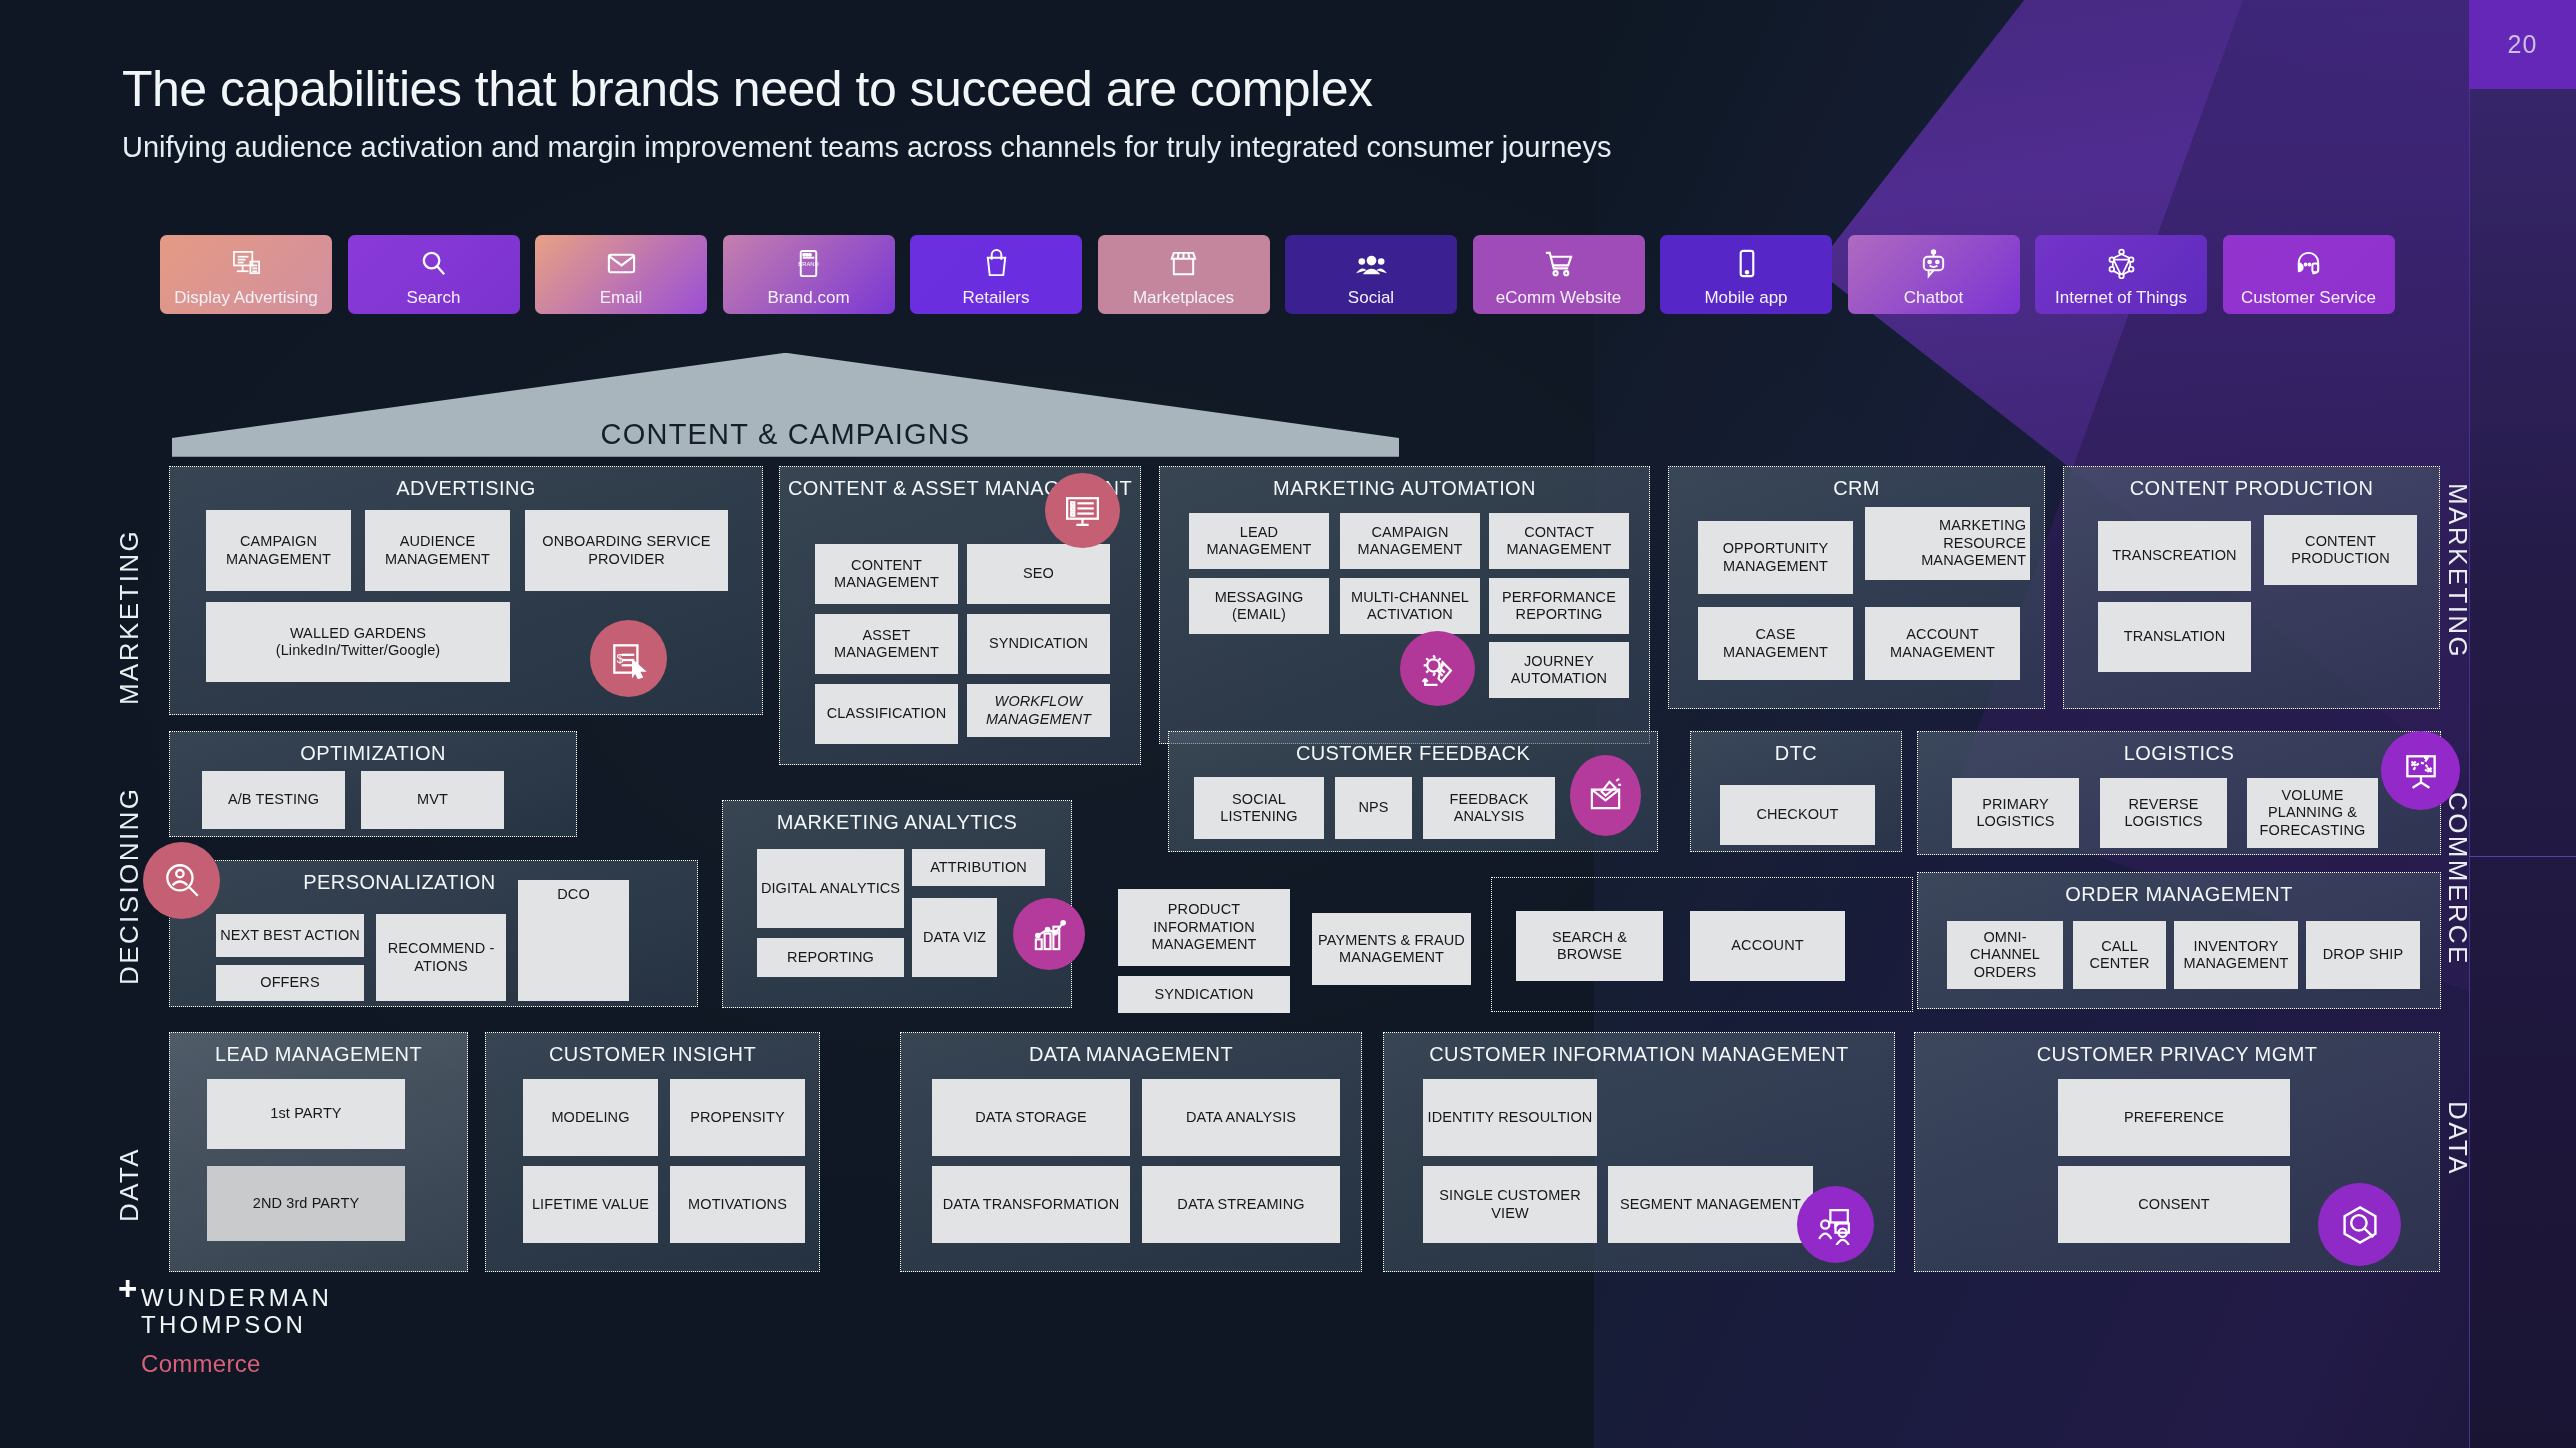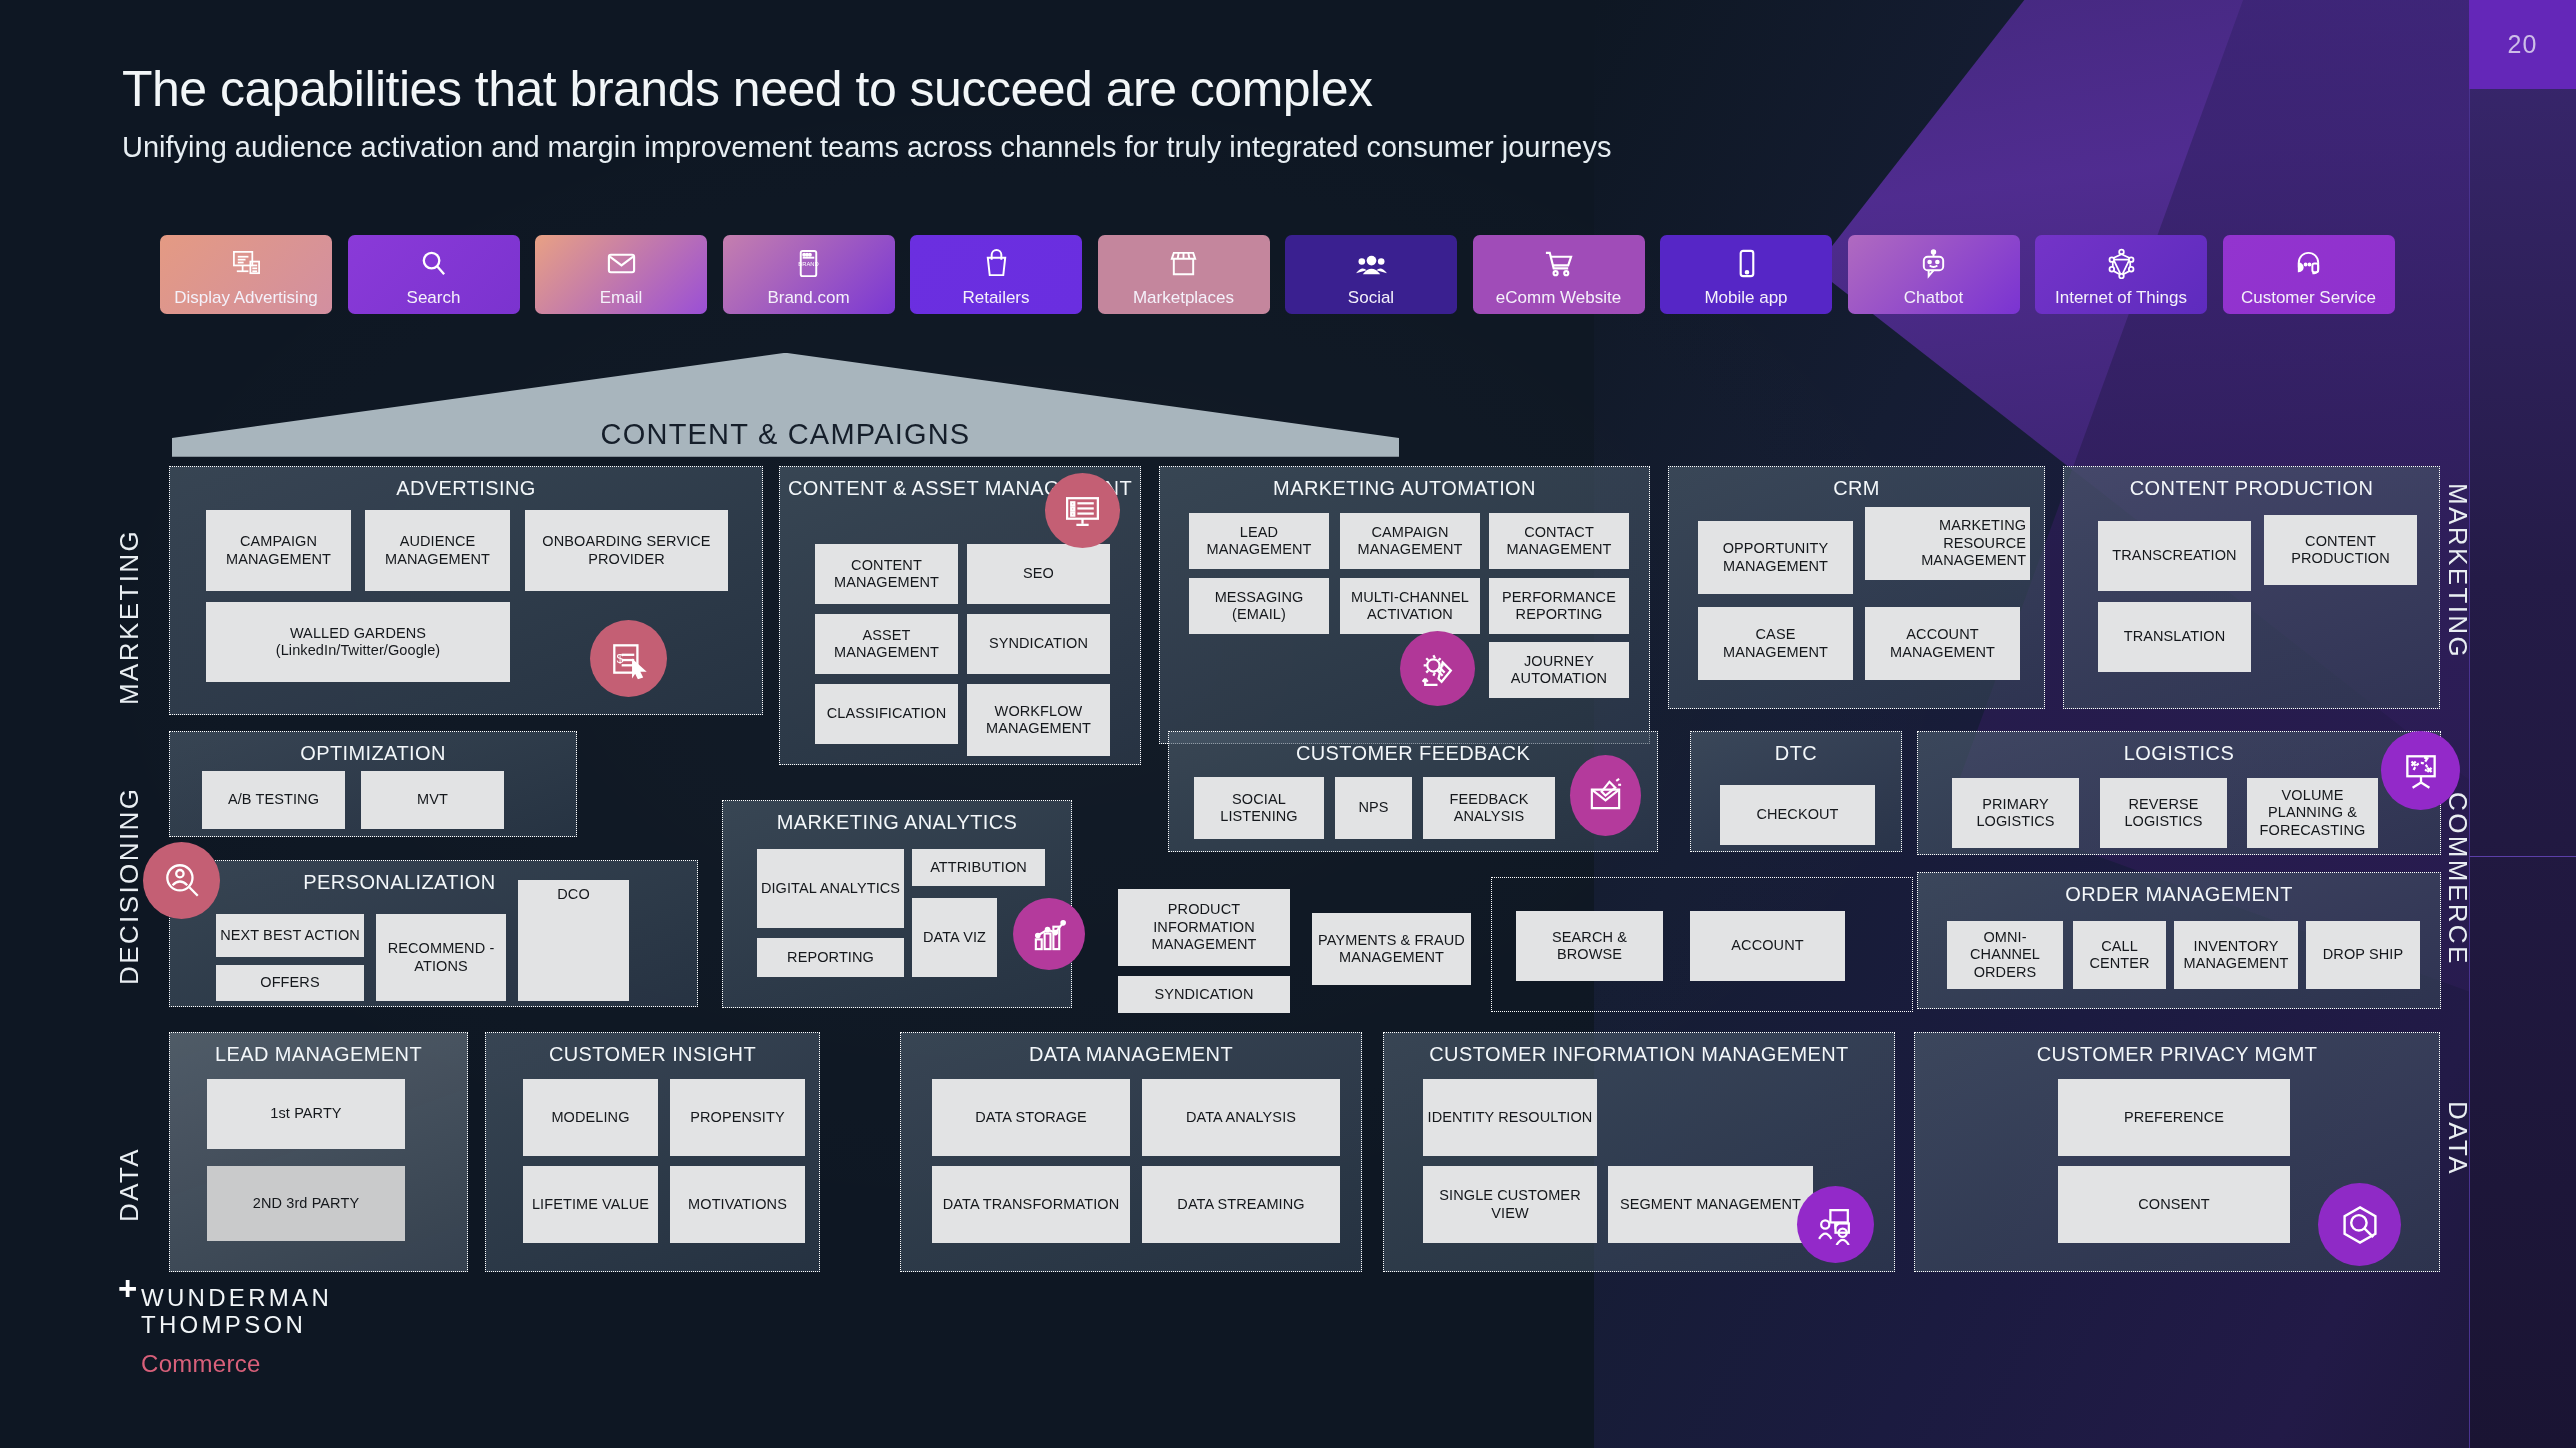--- a/index.html
+++ b/index.html
@@ -288,21 +288,21 @@
   <div class="cell" style="left:36px;  top:135px; width:304px; height:80px;">WALLED GARDENS (LinkedIn/Twitter/Google)</div>
 </div>
 
 <div class="grp" style="left:779px; top:466px; width:362px; height:299px;">
   <div class="grp-t">CONTENT &amp; ASSET MANAGEMENT</div>
   <div class="cell" style="left:35px;  top:77px;  width:143px; height:60px;">CONTENT MANAGEMENT</div>
   <div class="cell" style="left:187px; top:77px;  width:143px; height:60px;">SEO</div>
   <div class="cell" style="left:35px;  top:147px; width:143px; height:60px;">ASSET MANAGEMENT</div>
   <div class="cell" style="left:187px; top:147px; width:143px; height:60px;">SYNDICATION</div>
   <div class="cell" style="left:35px;  top:217px; width:143px; height:60px;">CLASSIFICATION</div>
-  <div class="cell" style="left:187px; top:217px; width:143px; height:72px;">WORKFLOW MANAGEMENT</div>
+  <div class="cell" style="left:187px; top:217px; width:143px; height:53px;font-style:italic;">WORKFLOW MANAGEMENT</div>
 </div>
 
 <div class="grp" style="left:1159px; top:466px; width:491px; height:278px;">
   <div class="grp-t">MARKETING AUTOMATION</div>
   <div class="cell" style="left:29px;  top:46px;  width:140px; height:56px;">LEAD MANAGEMENT</div>
   <div class="cell" style="left:180px; top:46px;  width:140px; height:56px;">CAMPAIGN MANAGEMENT</div>
   <div class="cell" style="left:329px; top:46px;  width:140px; height:56px;">CONTACT MANAGEMENT</div>
   <div class="cell" style="left:29px;  top:111px; width:140px; height:56px;">MESSAGING (EMAIL)</div>
   <div class="cell" style="left:180px; top:111px; width:140px; height:56px;">MULTI-CHANNEL ACTIVATION</div>
   <div class="cell" style="left:329px; top:111px; width:140px; height:56px;">PERFORMANCE REPORTING</div>

